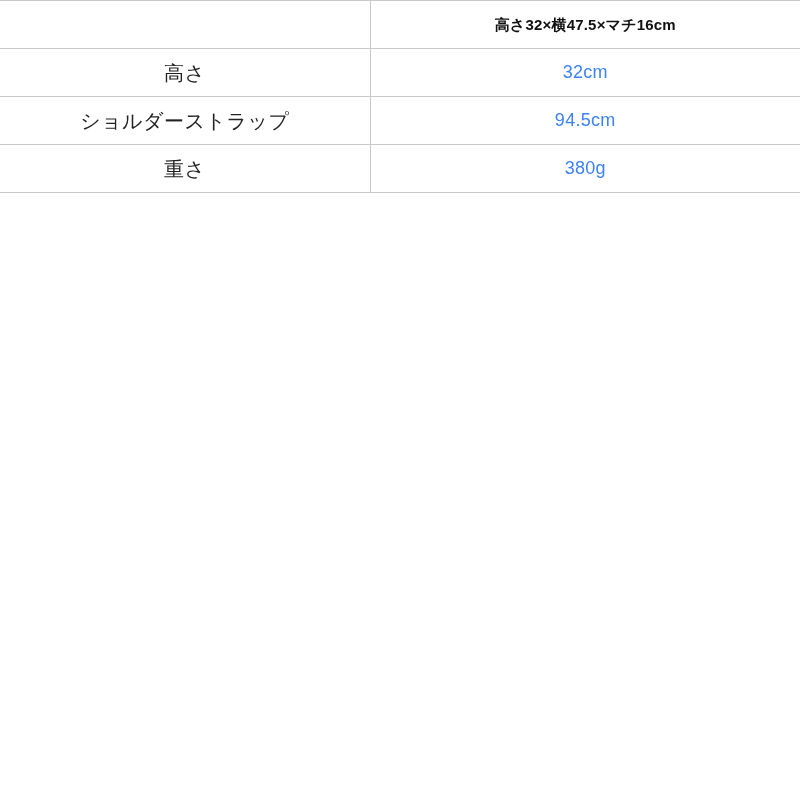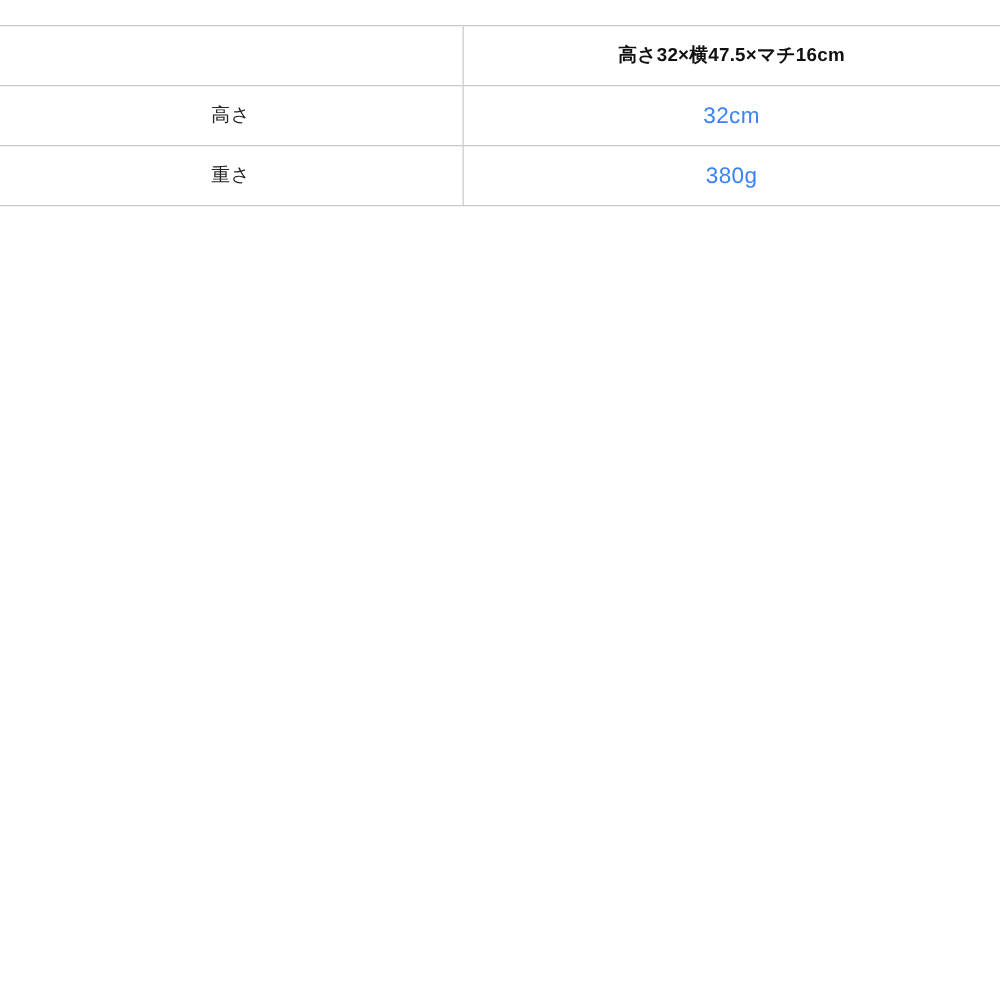--- a/index.html
+++ b/index.html
@@ -12,21 +12,20 @@
     height: 800px;
     font-family: "Liberation Sans", sans-serif;
     color: #1a1a1a;
     -webkit-font-smoothing: antialiased;
   }
   .page {
     width: 800px;
     height: 564px;
     position: relative;
     box-sizing: border-box;
-    margin-top: 20px;
   }
   table.spec-table {
     border-collapse: collapse;
     width: 800px;
     table-layout: fixed;
     border-top: 1px solid #c9c9c9;
     border-bottom: 1px solid #c9c9c9;
   }
   table.spec-table col.label-col { width: 370px; }
   table.spec-table col.value-col { width: 430px; }
@@ -55,21 +54,21 @@
   .header-label-cell {
     border-right: 1px solid #c9c9c9;
   }
   .header-title {
     font-weight: bold;
     font-size: 15px;
     letter-spacing: 0.2px;
     color: #111111;
   }
   .row-label {
-    font-size: 15px;
+    font-size: 20px;
     color: #222222;
     letter-spacing: 0.5px;
   }
   .row-value {
     font-size: 18px;
     color: #3b82f6;
     letter-spacing: 0.3px;
   }
   .empty-cell { }
 </style>
@@ -92,20 +91,28 @@
       <tr>
         <td>
           <span class="row-label">高さ</span>
         </td>
         <td>
           <span class="row-value">32cm</span>
         </td>
       </tr>
       <tr>
         <td>
+          <span class="row-label">ショルダーストラップ</span>
+        </td>
+        <td>
+          <span class="row-value">94.5cm</span>
+        </td>
+      </tr>
+      <tr>
+        <td>
           <span class="row-label">重さ</span>
         </td>
         <td>
           <span class="row-value">380g</span>
         </td>
       </tr>
     </tbody>
   </table>
 </div>
 

